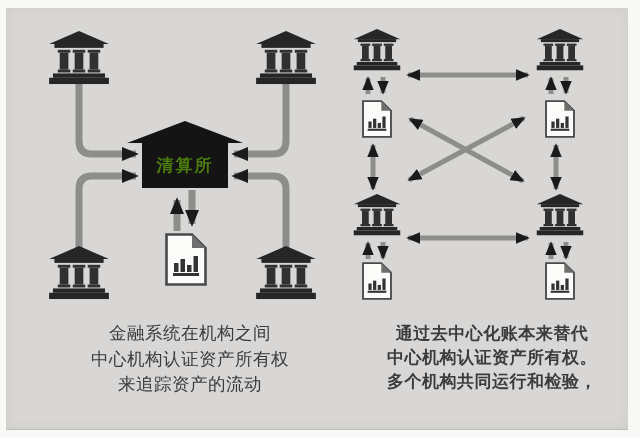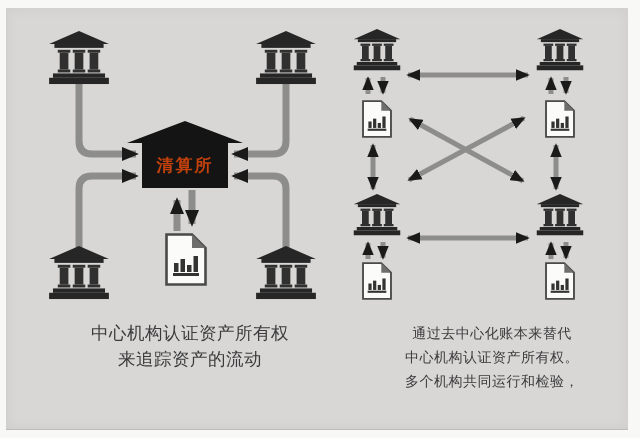--- a/index.html
+++ b/index.html
@@ -14,33 +14,33 @@
     border-bottom:1px solid #bdbcba;
     box-shadow:inset 0 0 14px rgba(0,0,0,0.05);
   }
   svg.canvas{position:absolute;left:0;top:0;width:640px;height:438px;}
   .gline{stroke:#8d8d8b;fill:none;}
   .thick{stroke-width:7px;}
   .thin{stroke-width:5px;}
   .ch-label{
     position:absolute;left:142px;top:142px;width:86px;height:46px;
     display:flex;align-items:center;justify-content:center;
-    color:#c2410c;font-size:17px;font-weight:bold;letter-spacing:2px;
+    color:#4d7c0f;font-size:17px;font-weight:bold;letter-spacing:2px;
     font-family:"Liberation Serif","DejaVu Serif",serif;
   }
   .caption{
     position:absolute;text-align:center;color:#3b3b3d;
   }
   .caption-left{
     left:62px;top:321px;width:256px;
     font-size:17.5px;line-height:25.5px;letter-spacing:0.5px;
   }
   .caption-right{
     left:363px;top:322px;width:258px;
-    font-size:14px;line-height:23.8px;letter-spacing:0.5px;
+    font-size:17px;line-height:23.8px;letter-spacing:0.5px;font-weight:bold;
   }
 </style>
 </head>
 <body>
 
 <div class="stage">
   <div class="panel"></div>
 
   <svg class="canvas" viewBox="0 0 640 438">
     <defs>
@@ -136,20 +136,21 @@
       <line class="gline thin" x1="408" y1="238" x2="528" y2="238" marker-start="url(#ah)" marker-end="url(#ah)"></line>
 
       <line class="gline thin" x1="410" y1="119" x2="523" y2="181" marker-start="url(#ah)" marker-end="url(#ah)"></line>
       <line class="gline thin" x1="409" y1="180" x2="524" y2="118" marker-start="url(#ah)" marker-end="url(#ah)"></line>
     </g>
   </svg>
 
   <div class="ch-label">清算所</div>
 
   <div class="caption caption-left">
+    <div>金融系统在机构之间</div>
     <div>中心机构认证资产所有权</div>
     <div>来追踪资产的流动</div>
   </div>
 
   <div class="caption caption-right">
     <div>通过去中心化账本来替代</div>
     <div>中心机构认证资产所有权。</div>
     <div>多个机构共同运行和检验，</div>
   </div>
 </div>

